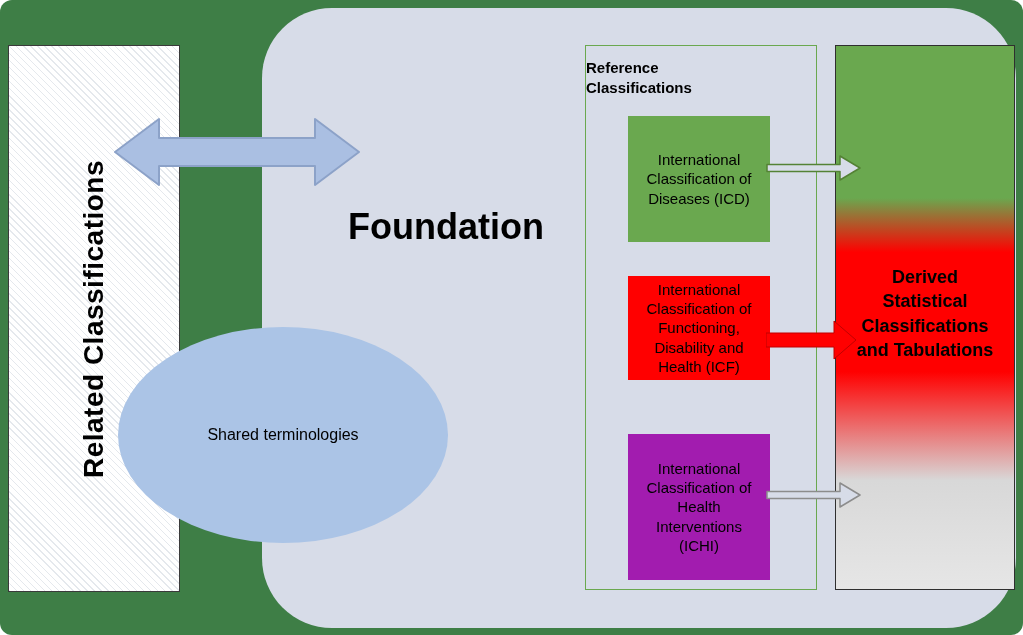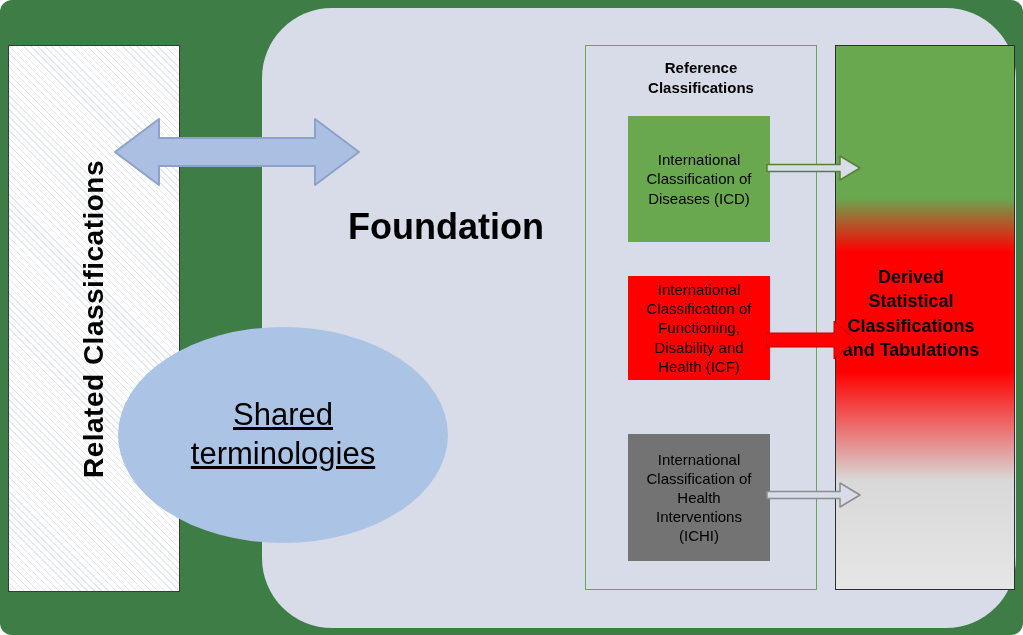--- a/index.html
+++ b/index.html
@@ -66,23 +66,22 @@
     border-radius: 50%;
     display: flex;
     align-items: center;
     justify-content: center;
     text-align: center;
     z-index: 5;
   }
   .ellipse span {
     display: block;
     width: 210px;
-    font-size: 31px;
+    font-size: 16px;
     line-height: 1.25;
-    text-decoration: underline;
   }
 
   
   .double-arrow {
     position: absolute;
     left: 113px; top: 117px;
     z-index: 6;
   }
 
   
@@ -90,55 +89,55 @@
     position: absolute;
     left: 585px; top: 45px;
     width: 230px; height: 543px;
     border: 1px solid #6AA84F;
     z-index: 4;
   }
   .reference-title {
     position: absolute;
     top: 12px; left: 0;
     width: 100%;
-    text-align: center;
     font-size: 15px;
     font-weight: bold;
     line-height: 1.3;
   }
   .reference-title-inner { display:inline-block; width: 130px; }
   .class-box {
     position: absolute;
     left: 42px;
     width: 142px;
     display: flex;
     align-items: center;
     justify-content: center;
     text-align: center;
     font-size: 15px;
     line-height: 1.28;
     padding: 17px;
     box-sizing: border-box;
   }
   .class-box.icd  { top: 70px;  height: 126px; background: #6AA84F; }
   .class-box.icf  { top: 230px; height: 104px; background: #FF0000; }
-  .class-box.ichi { top: 388px; height: 127px; background: #737373; text-align: center; }
+  .class-box.ichi { top: 388px; height: 146px; background: #a21caf; text-align: center; }
 
   
   .derived-box {
     position: absolute;
     left: 835px; top: 45px;
     width: 180px; height: 545px;
     border: 1px solid #2f2f2f;
     background: linear-gradient(180deg,
       #6AA84F 0%, #6AA84F 28%,
       #FF0000 38%, #FF0000 60%,
       #D8D8D8 80%, #E6E6E6 100%);
     display: flex;
     align-items: center;
+    justify-content: center;
     text-align: center;
     z-index: 4;
     box-sizing: border-box;
   }
   .derived-label {
     width: 150px;
     font-size: 18px;
     font-weight: bold;
     line-height: 1.35;
     margin-top: -8px;

